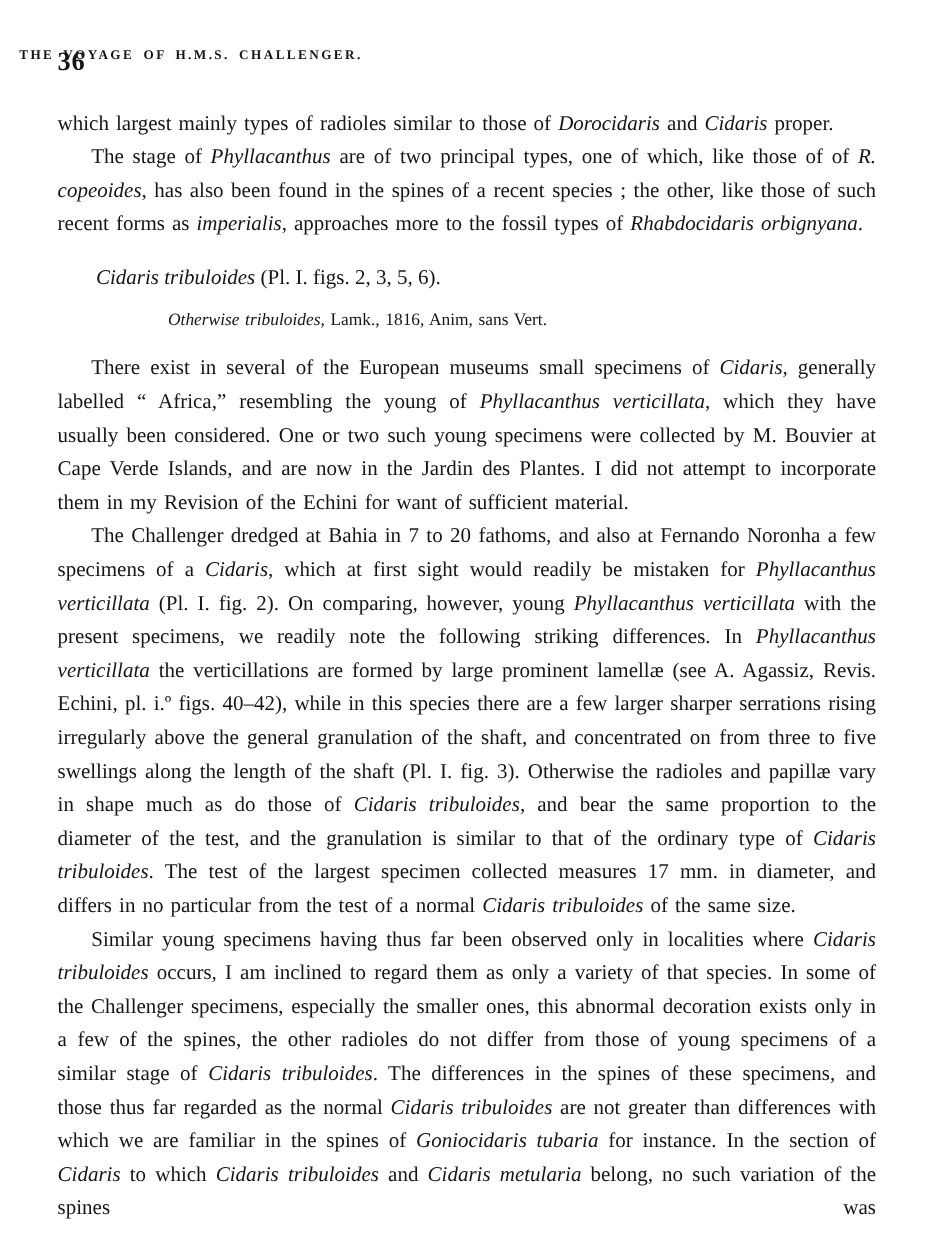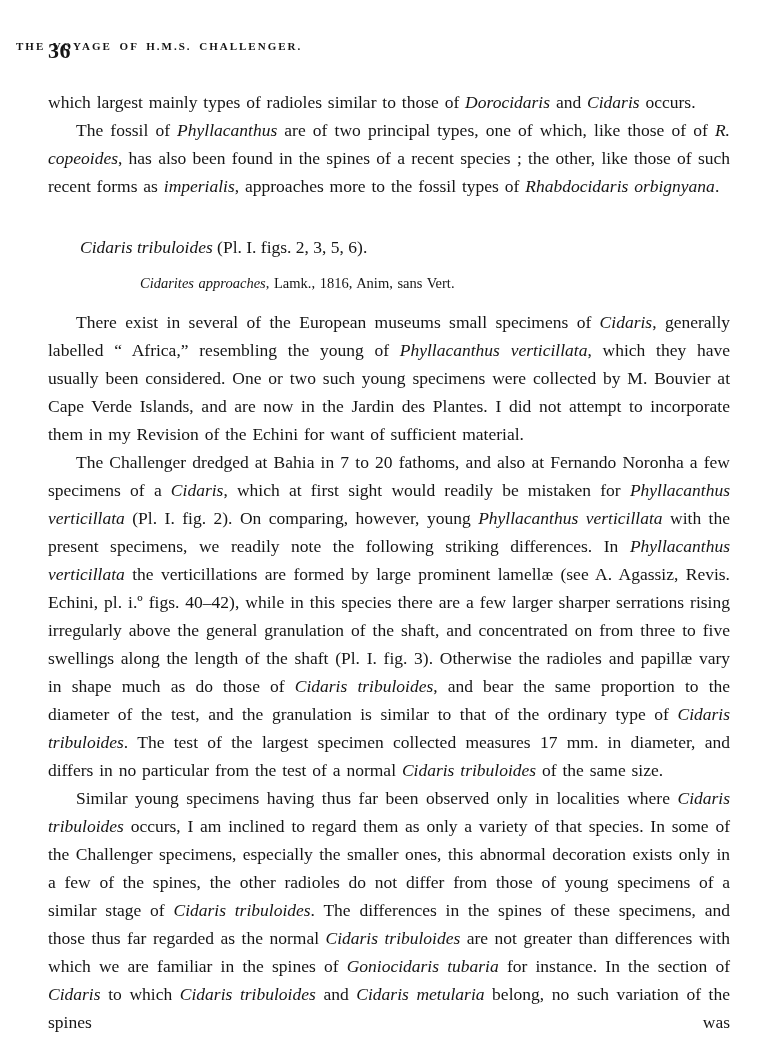--- a/index.html
+++ b/index.html
@@ -52,21 +52,21 @@
     text-indent: 28px;
     word-spacing: 1.5px;
   }
   p.para.no-indent {
     text-indent: 0;
   }
   p.para.continues {
     text-align-last: justify;
   }
   .species-heading {
-    margin: 34px 0 12px 32px;
+    margin: 18px 0 12px 32px;
     font-size: 17.5px;
     font-weight: normal;
     line-height: 26px;
     font-family: Liberation Serif, serif;
   }
   .synonymy-block {
     margin: 0 0 14px 92px;
   }
   .synonymy-line {
     margin: 0;
@@ -81,28 +81,28 @@
 
 <div class="page">
 
   <header class="running-head">
     <span class="page-number">36</span>
     <span class="running-title">THE VOYAGE OF H.M.S. CHALLENGER.</span>
   </header>
 
   <main class="body-text">
 
-    <p class="para no-indent"><span>which largest mainly types of radioles similar to those of </span><i>Dorocidaris</i><span> and </span><i>Cidaris</i><span> occurs.</span></p>
+    <p class="para no-indent"><span>which largest mainly types of radioles similar to those of </span><i>Dorocidaris</i><span> and </span><i>Cidaris</i><span> proper.</span></p>
 
-    <p class="para"><span>The fossil of </span><i>Phyllacanthus</i><span> are of two principal types, one of which, like those of of </span><i>R. copeoides</i><span>, has also been found in the spines of a recent species ; the other, like those of such recent forms as </span><i>imperialis</i><span>, approaches more to the fossil types of </span><i>Rhabdocidaris orbignyana</i><span>.</span></p>
+    <p class="para"><span>The stage of </span><i>Phyllacanthus</i><span> are of two principal types, one of which, like those of of </span><i>R. copeoides</i><span>, has also been found in the spines of a recent species ; the other, like those of such recent forms as </span><i>imperialis</i><span>, approaches more to the fossil types of </span><i>Rhabdocidaris orbignyana</i><span>.</span></p>
 
     <h2 class="species-heading"><i>Cidaris tribuloides</i><span> (Pl. I. figs. 2, 3, 5, 6).</span></h2>
 
     <div class="synonymy-block">
-      <p class="synonymy-line"><i>Cidarites approaches</i><span>, Lamk., 1816, Anim, sans Vert.</span></p>
+      <p class="synonymy-line"><i>Otherwise tribuloides</i><span>, Lamk., 1816, Anim, sans Vert.</span></p>
     </div>
 
     <p class="para"><span>There exist in several of the European museums small specimens of </span><i>Cidaris</i><span>, generally labelled “ Africa,” resembling the young of </span><i>Phyllacanthus verticillata</i><span>, which they have usually been considered.  One or two such young specimens were collected by M. Bouvier at Cape Verde Islands, and are now in the Jardin des Plantes.  I did not attempt to incorporate them in my Revision of the Echini for want of sufficient material.</span></p>
 
     <p class="para"><span>The Challenger dredged at Bahia in 7 to 20 fathoms, and also at Fernando Noronha a few specimens of a </span><i>Cidaris</i><span>, which at first sight would readily be mistaken for </span><i>Phyllacanthus verticillata</i><span> (Pl. I. fig. 2).  On comparing, however, young </span><i>Phyllacanthus verticillata</i><span> with the present specimens, we readily note the following striking differences. In </span><i>Phyllacanthus verticillata</i><span> the verticillations are formed by large prominent lamellæ (see A. Agassiz, Revis. Echini, pl. i.º figs. 40–42), while in this species there are a few larger sharper serrations rising irregularly above the general granulation of the shaft, and concentrated on from three to five swellings along the length of the shaft (Pl. I. fig. 3). Otherwise the radioles and papillæ vary in shape much as do those of </span><i>Cidaris tribuloides</i><span>, and bear the same proportion to the diameter of the test, and the granulation is similar to that of the ordinary type of </span><i>Cidaris tribuloides</i><span>.  The test of the largest specimen collected measures 17 mm. in diameter, and differs in no particular from the test of a normal </span><i>Cidaris tribuloides</i><span> of the same size.</span></p>
 
     <p class="para continues"><span>Similar young specimens having thus far been observed only in localities where </span><i>Cidaris tribuloides</i><span> occurs, I am inclined to regard them as only a variety of that species.  In some of the Challenger specimens, especially the smaller ones, this abnormal decoration exists only in a few of the spines, the other radioles do not differ from those of young specimens of a similar stage of </span><i>Cidaris tribuloides</i><span>.  The differences in the spines of these specimens, and those thus far regarded as the normal </span><i>Cidaris tribuloides</i><span> are not greater than differences with which we are familiar in the spines of </span><i>Goniocidaris tubaria</i><span> for instance.  In the section of </span><i>Cidaris</i><span> to which </span><i>Cidaris tribuloides</i><span> and </span><i>Cidaris metularia</i><span> belong, no such variation of the spines was</span></p>
 
   </main>
 

